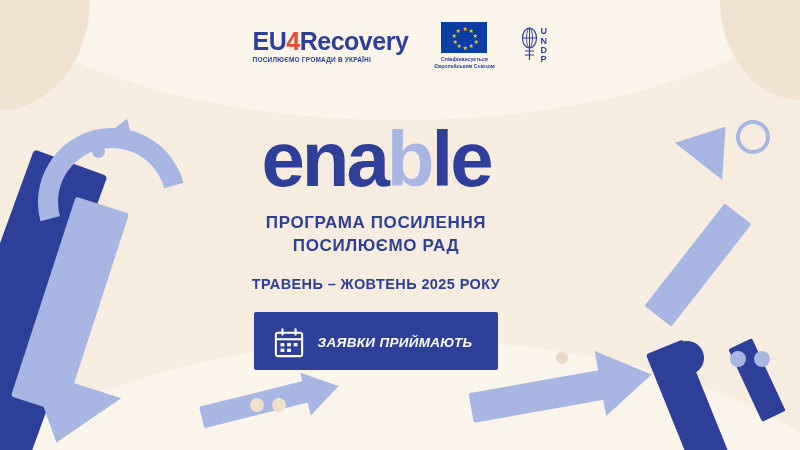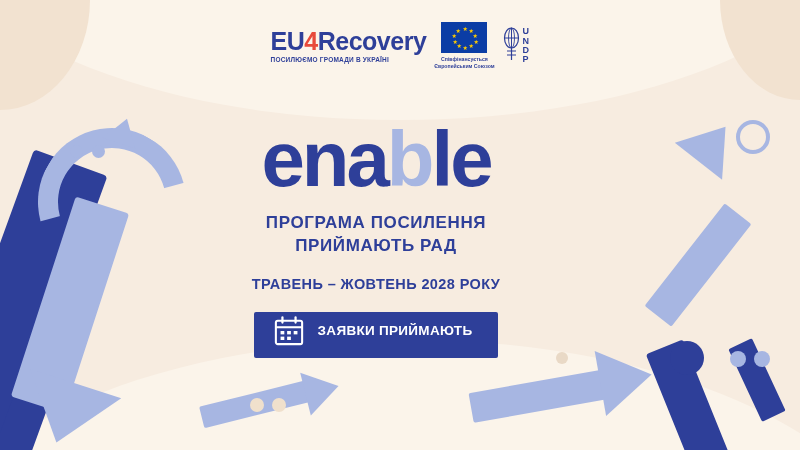--- a/index.html
+++ b/index.html
@@ -222,21 +222,21 @@
 
   
   .logo-row {
     position: absolute;
     top: 22px;
     left: 0;
     width: 800px;
     display: flex;
     align-items: center;
     justify-content: center;
-    gap: 8px;
+    gap: 26px;
     z-index: 5;
   }
   .logo-eu4r {
     text-align: left;
     line-height: 1;
   }
   .logo-eu4r .l1 {
     font-size: 25px;
     font-weight: bold;
     letter-spacing: -0.5px;
@@ -365,22 +365,23 @@
     color: #2e3f99;
     letter-spacing: 0.4px;
   }
   .cta {
     margin-top: 20px;
     display: inline-flex;
     align-items: center;
     gap: 14px;
     background: #2e3f99;
     color: #ffffff;
-    padding: 4px 26px 12px 20px;
+    padding: 16px 26px 12px 20px;
     border-radius: 2px;
+    font-style: italic;
   }
   .cta-text {
     font-size: 13.5px;
     font-weight: bold;
     line-height: 1.35;
     text-align: left;
     letter-spacing: 0.3px;
   }
   .cal-icon {
     width: 30px;
@@ -478,24 +479,24 @@
     </div>
 
   </div>
 
   <div class="center">
 
     <div class="wordmark"><span>ena</span><span class="hl">b</span><span>le</span></div>
 
     <div class="subtitle">
       <div>ПРОГРАМА ПОСИЛЕННЯ</div>
-      <div>ПРИЙМАЮТЬ РАД</div>
+      <div>ПОСИЛЮЄМО РАД</div>
     </div>
 
-    <div class="dates">ТРАВЕНЬ – ЖОВТЕНЬ 2028 РОКУ</div>
+    <div class="dates">ТРАВЕНЬ – ЖОВТЕНЬ 2025 РОКУ</div>
 
     <div class="cta">
       <svg class="cal-icon" viewBox="0 0 32 32">
         <rect x="2" y="5" width="28" height="25" rx="2" fill="none" stroke="#ffffff" stroke-width="2.2"></rect>
         <line x1="2" y1="12" x2="30" y2="12" stroke="#ffffff" stroke-width="2.2"></line>
         <line x1="9" y1="1.5" x2="9" y2="7" stroke="#ffffff" stroke-width="2.4" stroke-linecap="round"></line>
         <line x1="23" y1="1.5" x2="23" y2="7" stroke="#ffffff" stroke-width="2.4" stroke-linecap="round"></line>
         <rect x="7" y="16" width="4" height="3.6" fill="#ffffff"></rect>
         <rect x="14" y="16" width="4" height="3.6" fill="#ffffff"></rect>
         <rect x="21" y="16" width="4" height="3.6" fill="#ffffff"></rect>

